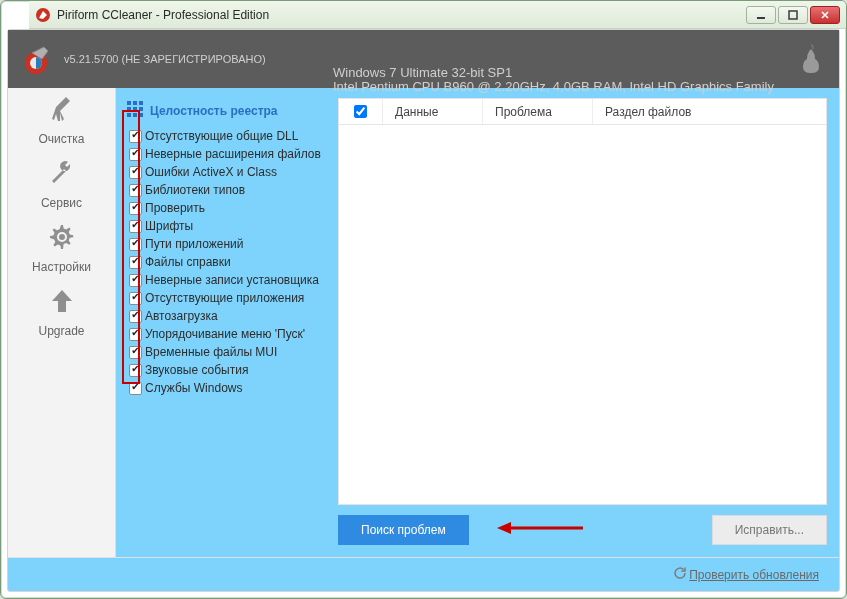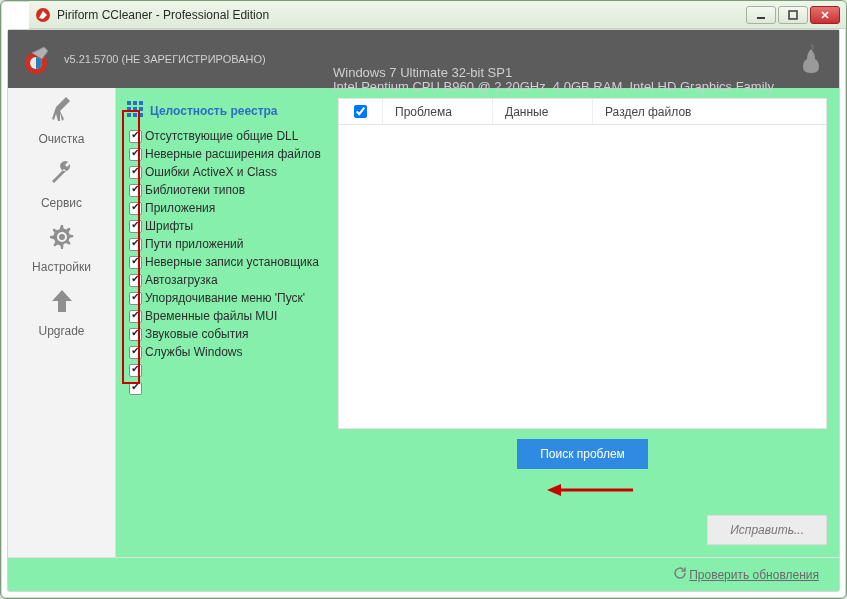--- a/index.html
+++ b/index.html
@@ -8,21 +8,21 @@
 .window { width: 847px; height: 599px; border: 1px solid #7a9a7a; border-radius: 6px; background: #fff; position: relative; overflow: hidden; box-shadow: 0 0 0 1px #cfe0cf inset; }
 
 .titlebar { height: 28px; background: linear-gradient(#eef6ea,#dfead9); border-bottom: 1px solid #c9d6c2; display: flex; align-items: center; padding: 0 6px; font-size: 12px; color: #2a2a2a; margin-left: 28px; }
 .titlebar .favicon { width: 16px; height: 16px; margin-right: 6px; display: inline-flex; }
 .titlebar .title { flex: 1; }
 .winbtns { display: flex; gap: 2px; }
 .winbtn { width: 30px; height: 18px; border: 1px solid #a0b49a; border-radius: 3px; background: linear-gradient(#f3f8f0,#dfe9da); display: flex; align-items: center; justify-content: center; cursor: pointer; }
 .winbtn.close { background: linear-gradient(#e57373,#c93030); border-color: #a02020; color: #fff; }
 .winbtn svg { width: 10px; height: 10px; }
 
-.inner { position: absolute; top: 28px; left: 6px; right: 6px; bottom: 6px; background: #86efac; border: 1px solid #d5d5d5; border-radius: 3px; display: flex; flex-direction: column; }
+.inner { position: absolute; top: 28px; left: 6px; right: 6px; bottom: 6px; background: #7dd3fc; border: 1px solid #d5d5d5; border-radius: 3px; display: flex; flex-direction: column; }
 
 .header { height: 58px; background: #5c5c5c; color: #c9c9c9; display: flex; align-items: center; padding: 0 14px; font-size: 11px; }
 .logo { width: 32px; height: 32px; margin-right: 10px; }
 .headtxt { flex: 1; }
 .headtxt .ver { font-size: 11px; color: #cfcfcf; }
 .pear { width: 28px; height: 32px; }
 
 .body { flex: 1; display: flex; }
 
 .sidebar { width: 108px; background: #f3f3f3; border-right: 1px solid #dedede; display: flex; flex-direction: column; }
@@ -43,24 +43,24 @@
 .red-frame { position: absolute; border: 2px solid #c70000; pointer-events: none; }
 
 .right { flex: 1; display: flex; flex-direction: column; padding: 10px 12px 12px 0; }
 .table { border: 1px solid #e4e4e4; flex: 1; background: #fff; }
 .thead { height: 26px; border-bottom: 1px solid #e6e6e6; display: flex; align-items: center; font-size: 12px; color: #444; }
 .thead .cell { padding: 0 12px; border-right: 1px solid #eee; height: 100%; display: flex; align-items: center; }
 .thead .cell:first-child { width: 44px; justify-content: center; }
 .thead .cell:last-child { border-right: none; }
 .thead input[type=checkbox] { width: 13px; height: 13px; }
 
-.btnrow { display: flex; align-items: center; margin-top: 10px; gap: 12px; flex-direction: column; }
+.btnrow { display: flex; align-items: center; margin-top: 10px; gap: 12px; }
 .btn { height: 30px; padding: 0 22px; font-size: 12px; display: flex; align-items: center; justify-content: center; cursor: pointer; border: 1px solid transparent; }
 .btn.primary { background: #2f8ae2; color: #fff; }
-.btn.secondary { background: #ececec; color: #777; border: 1px solid #dcdcdc; margin-left: auto; font-style: italic; }
+.btn.secondary { background: #ececec; color: #777; border: 1px solid #dcdcdc; margin-left: auto; }
 .arrow { margin-left: 14px; }
 
 .footer { height: 34px; border-top: 1px solid #e0e0e0; display: flex; align-items: center; justify-content: flex-end; padding: 0 20px; font-size: 12px; color: #6a6a6a; gap: 2px; }
 .footer a { text-decoration: underline; cursor: pointer; }
 .footer svg { width: 14px; height: 14px; }
 </style>
 </head>
 <body>
 
 <div class="window">
@@ -177,43 +177,45 @@
               <span class="chk"></span>
               <span class="chk"></span>
               <span class="chk"></span>
               <span class="chk"></span>
             </div>
           <div class="labcol" id="labcol">
               <span>Отсутствующие общие DLL</span>
               <span>Неверные расширения файлов</span>
               <span>Ошибки ActiveX и Class</span>
               <span>Библиотеки типов</span>
-              <span>Приложения</span>
+              <span>Проверить</span>
               <span>Шрифты</span>
               <span>Пути приложений</span>
+              <span>Файлы справки</span>
               <span>Неверные записи установщика</span>
+              <span>Отсутствующие приложения</span>
               <span>Автозагрузка</span>
               <span>Упорядочивание меню 'Пуск'</span>
               <span>Временные файлы MUI</span>
               <span>Звуковые события</span>
               <span>Службы Windows</span>
             </div>
         </div>
         <div class="red-frame" style="left:6px;top:22px;width:18px;height:274px;border-right:none;border-top:none"></div>
         <div class="red-frame" style="left:6px;top:22px;width:18px;height:274px;border-left:none;border-bottom:none;border-top:2px solid #c70000;border-right:2px solid #c70000"></div>
       </div>
 
       <div class="right">
         <div class="table">
           <div class="thead">
             <div class="cell">
                 <input type="checkbox" checked="" style="">
               </div>
+            <div class="cell" style="width:100px">Данные</div>
             <div class="cell" style="width:110px">Проблема</div>
-            <div class="cell" style="width:100px">Данные</div>
             <div class="cell" style="flex:1">Раздел файлов</div>
           </div>
         </div>
         <div class="btnrow">
           <div class="btn primary">Поиск проблем</div>
           <span class="arrow">
             <svg width="90" height="18" viewBox="0 0 90 18">
                 <line x1="88" y1="9" x2="14" y2="9" stroke="#c80000" stroke-width="3"></line>
                 <path d="M2 9 L16 3 L16 15 Z" fill="#c80000"></path>
               </svg>

